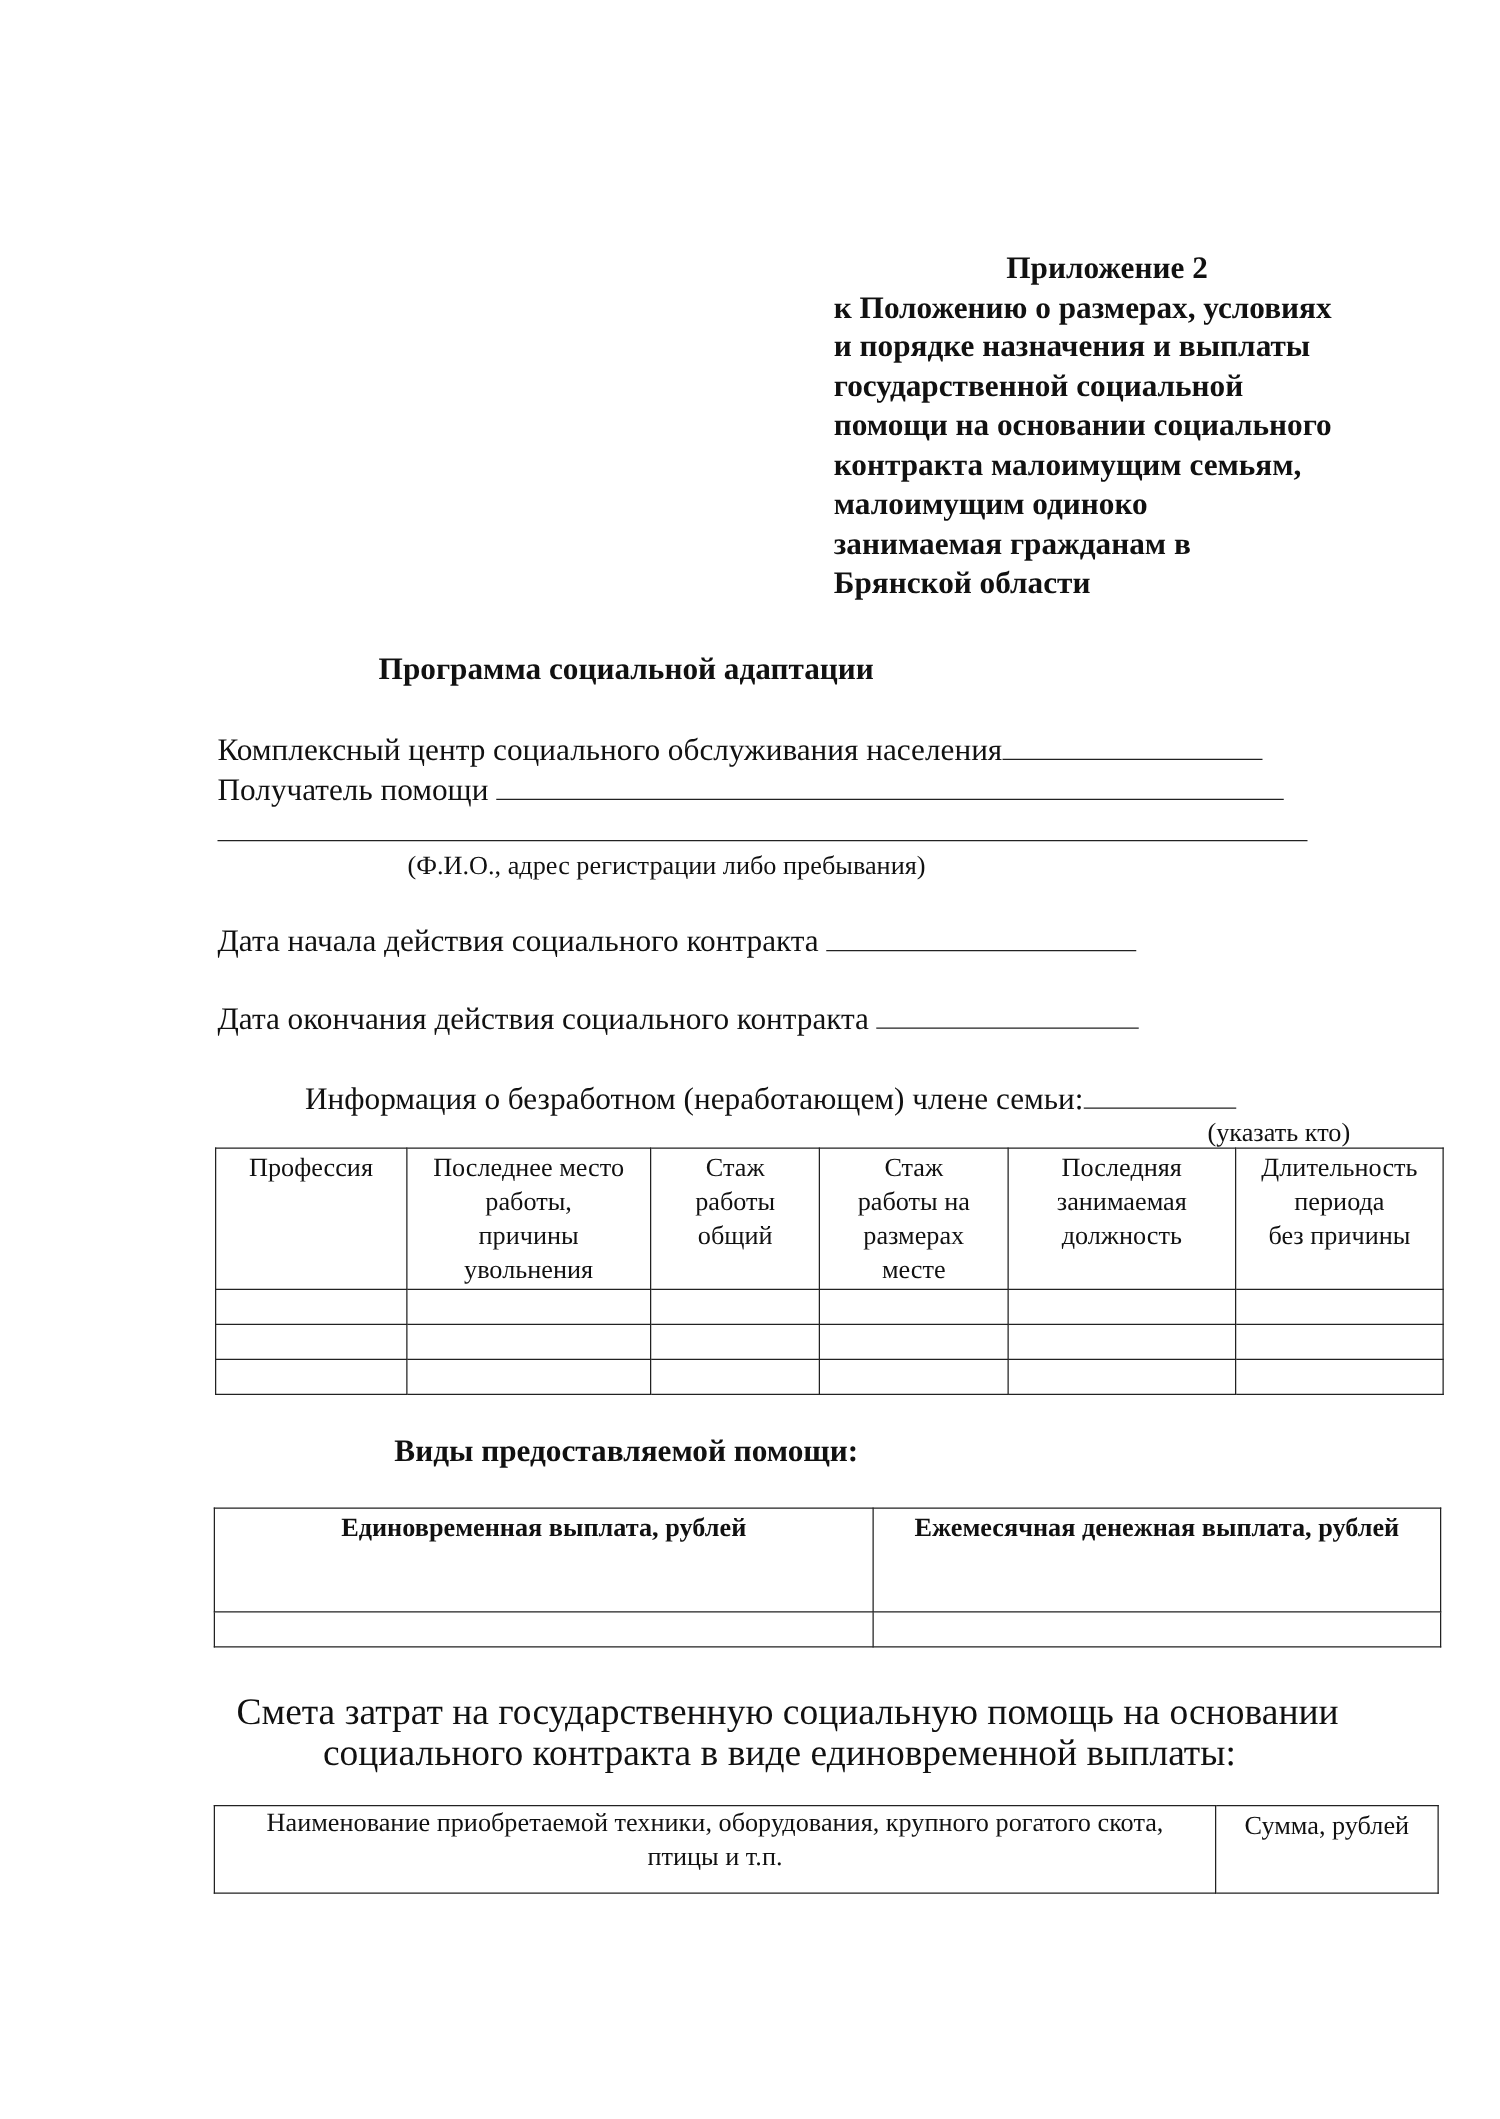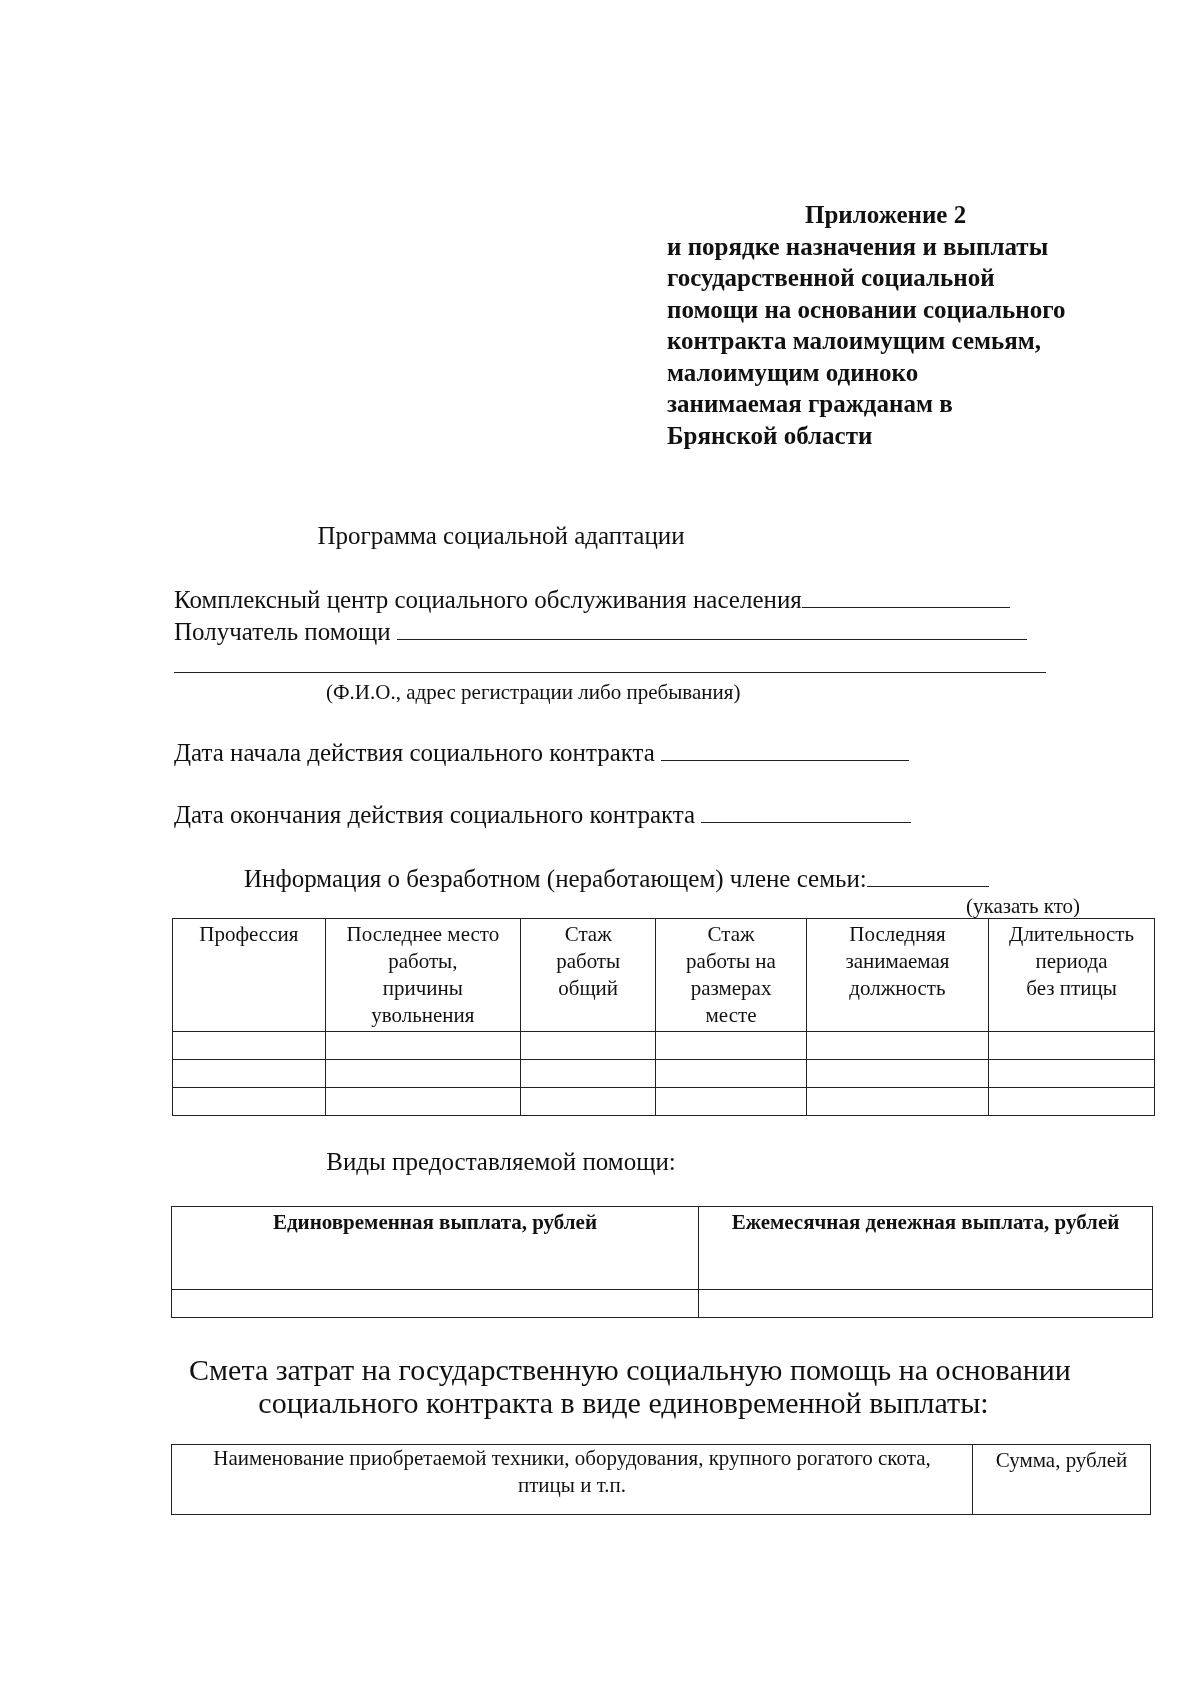--- a/index.html
+++ b/index.html
@@ -1,35 +1,36 @@
 <!DOCTYPE html>
 <html><head>
   <meta charset="utf-8">
   <style>
     html, body { margin: 0; padding: 0; background: #ffffff; }
     body { width: 1200px; height: 1695px; position: relative; overflow: hidden;
            font-family: "Liberation Serif", "DejaVu Serif", serif; color: #111; }
     .abs { position: absolute; }
     .appendix { left: 667px; top: 199px; width: 420px; font-size: 25px; line-height: 31.5px; font-weight: bold; }
     .appendix .num { display: block; padding-left: 138px; }
-    .title { left: 0; width: 1002px; top: 522px; text-align: center; font-size: 25px; }
+    .title { left: 0; width: 1002px; top: 522px; text-align: center; font-size: 25px; font-weight: bold; }
     .line { left: 174px; font-size: 25px; white-space: nowrap; }
     .blank { display: inline-block; border-bottom: 1.5px solid #222; height: 22px; vertical-align: baseline; }
     .sub { font-size: 21px; }
     table { border-collapse: collapse; position: absolute; }
     td { border: 1.5px solid #222; font-size: 21px; text-align: center; vertical-align: top; line-height: 27px; padding: 2px 20px; }
     .t1 { left: 172px; top: 918px; width: 983px; }
     .t2 { left: 171px; top: 1206px; width: 982px; font-weight: bold; }
     .t3 { left: 171px; top: 1444px; width: 980px; }
   </style>
 </head>
 <body>
 
 <div class="abs appendix">
   <span class="num">Приложение 2</span>
+  <div>к Положению о размерах, условиях</div>
   <div>и порядке назначения и выплаты</div>
   <div>государственной социальной</div>
   <div>помощи на основании социального</div>
   <div>контракта малоимущим семьям,</div>
   <div>малоимущим одиноко</div>
   <div>занимаемая гражданам в</div>
   <div>Брянской области</div>
 </div>
 
 <div class="abs title">Программа социальной адаптации</div>
@@ -81,21 +82,21 @@
           <div>месте</div>
         </td>
     <td style="width:178px">
           <div>Последняя</div>
           <div>занимаемая</div>
           <div>должность</div>
         </td>
     <td>
           <div>Длительность</div>
           <div>периода</div>
-          <div>без птицы</div>
+          <div>без причины</div>
         </td>
   </tr>
   <tr style="height:28px">
         <td></td>
         <td></td>
         <td></td>
         <td></td>
         <td></td>
         <td></td>
       </tr>

